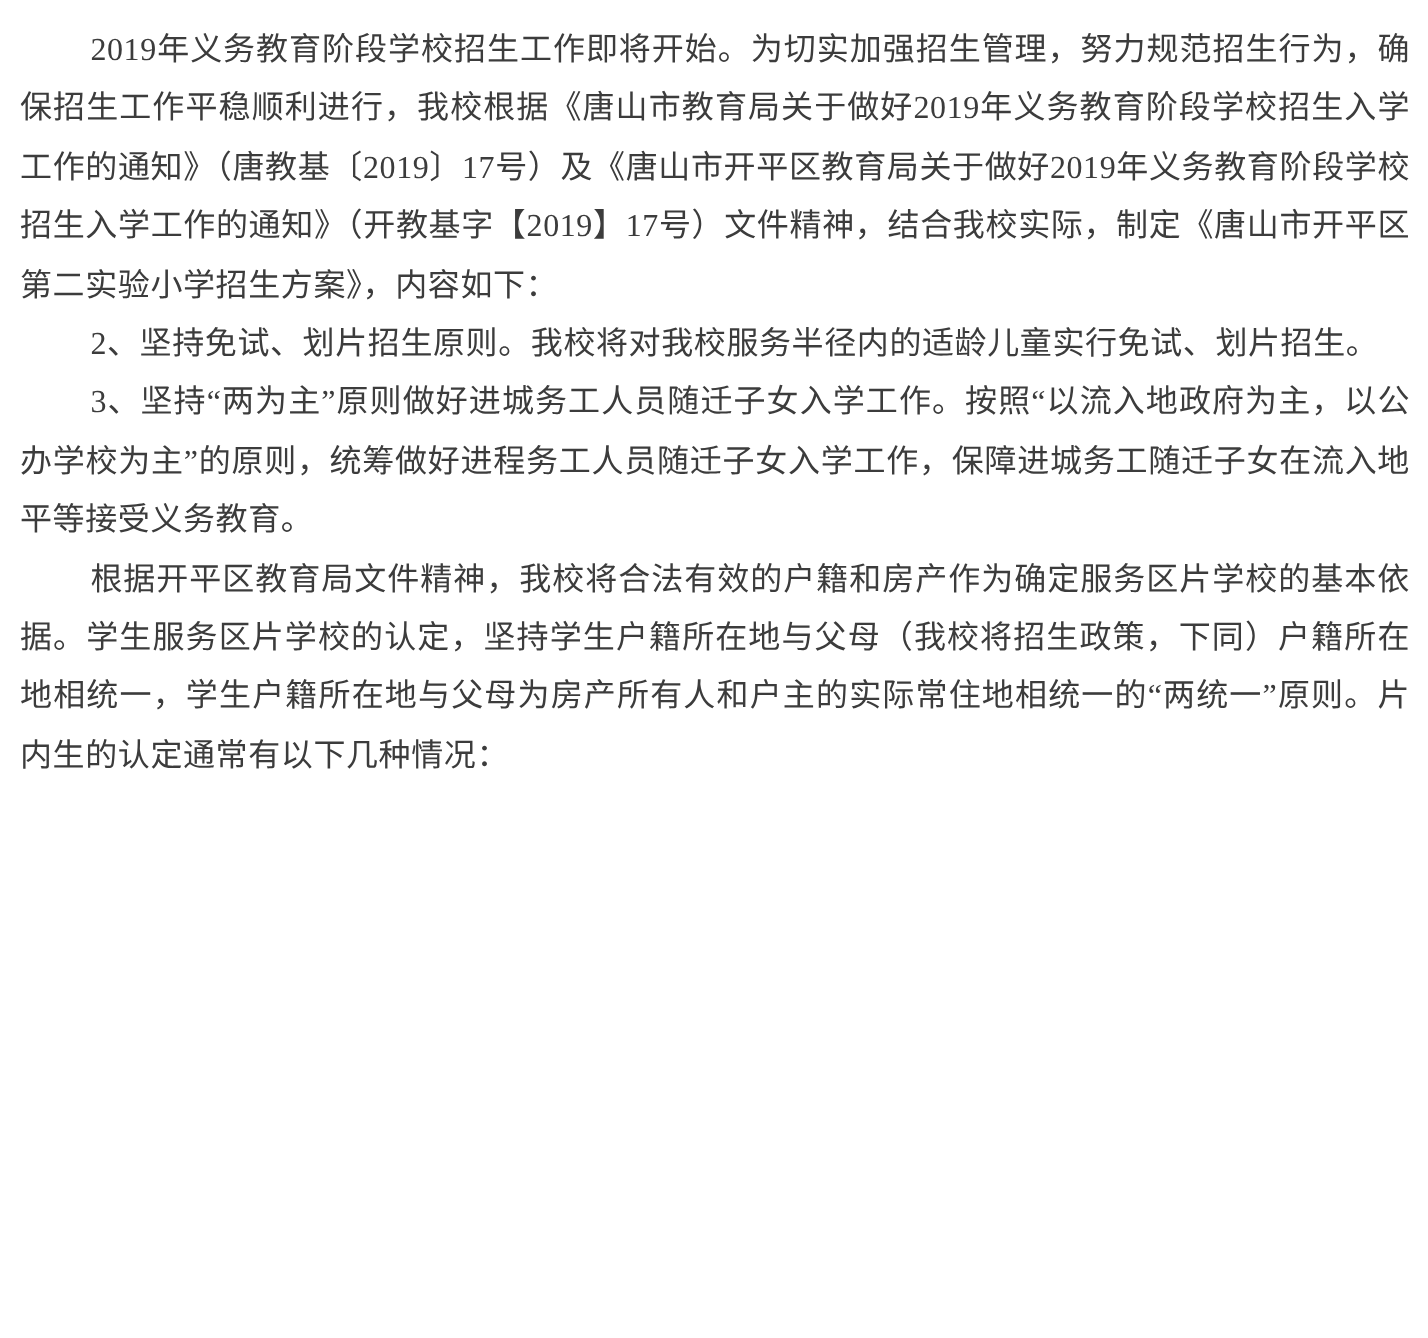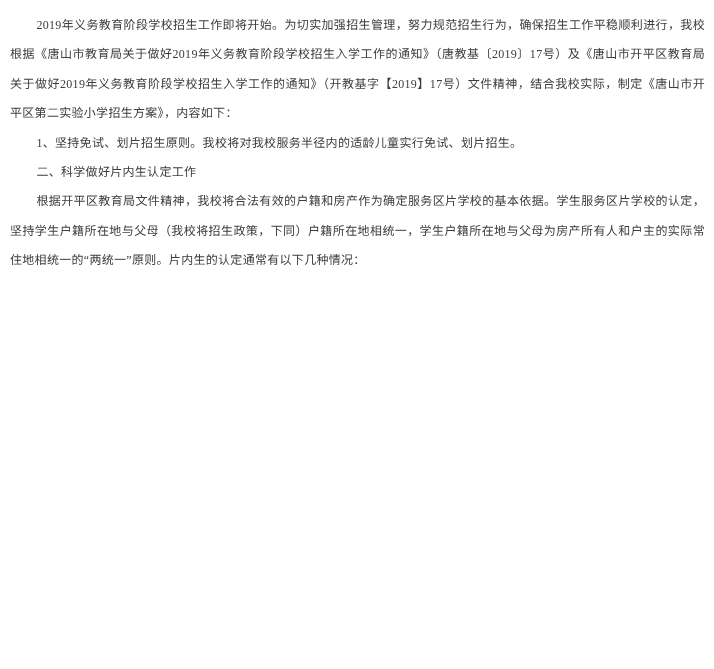--- a/index.html
+++ b/index.html
@@ -15,31 +15,31 @@
   }
   .page {
     box-sizing: border-box;
     width: 714px;
     height: 669px;
     padding: 11px 9px 0 10px;
     background: #ffffff;
   }
   .para {
     margin: 0;
-    font-size: 12px;
+    font-size: 16px;
     line-height: 29.4px;
     letter-spacing: 0.3px;
     color: #3c3c3c;
     text-align: justify;
     text-justify: inter-ideograph;
     text-indent: 2.2em;
     word-break: break-all;
   }
 </style>
 </head>
 <body>
 
 <div class="page">
   <p class="para">2019年义务教育阶段学校招生工作即将开始。为切实加强招生管理，努力规范招生行为，确保招生工作平稳顺利进行，我校根据《唐山市教育局关于做好2019年义务教育阶段学校招生入学工作的通知》（唐教基〔2019〕17号）及《唐山市开平区教育局关于做好2019年义务教育阶段学校招生入学工作的通知》（开教基字【2019】17号）文件精神，结合我校实际，制定《唐山市开平区第二实验小学招生方案》，内容如下：</p>
-  <p class="para">1、坚持免试、划片招生原则。我校将对我校服务半径内的适龄儿童实行免试、划片招生。</p>
-  <p class="para">二、科学做好片内生认定工作</p>
+  <p class="para">2、坚持免试、划片招生原则。我校将对我校服务半径内的适龄儿童实行免试、划片招生。</p>
+  <p class="para">3、坚持“两为主”原则做好进城务工人员随迁子女入学工作。按照“以流入地政府为主，以公办学校为主”的原则，统筹做好进程务工人员随迁子女入学工作，保障进城务工随迁子女在流入地平等接受义务教育。</p>
   <p class="para">根据开平区教育局文件精神，我校将合法有效的户籍和房产作为确定服务区片学校的基本依据。学生服务区片学校的认定，坚持学生户籍所在地与父母（我校将招生政策，下同）户籍所在地相统一，学生户籍所在地与父母为房产所有人和户主的实际常住地相统一的“两统一”原则。片内生的认定通常有以下几种情况：</p>
 </div>
 
 </body></html>

